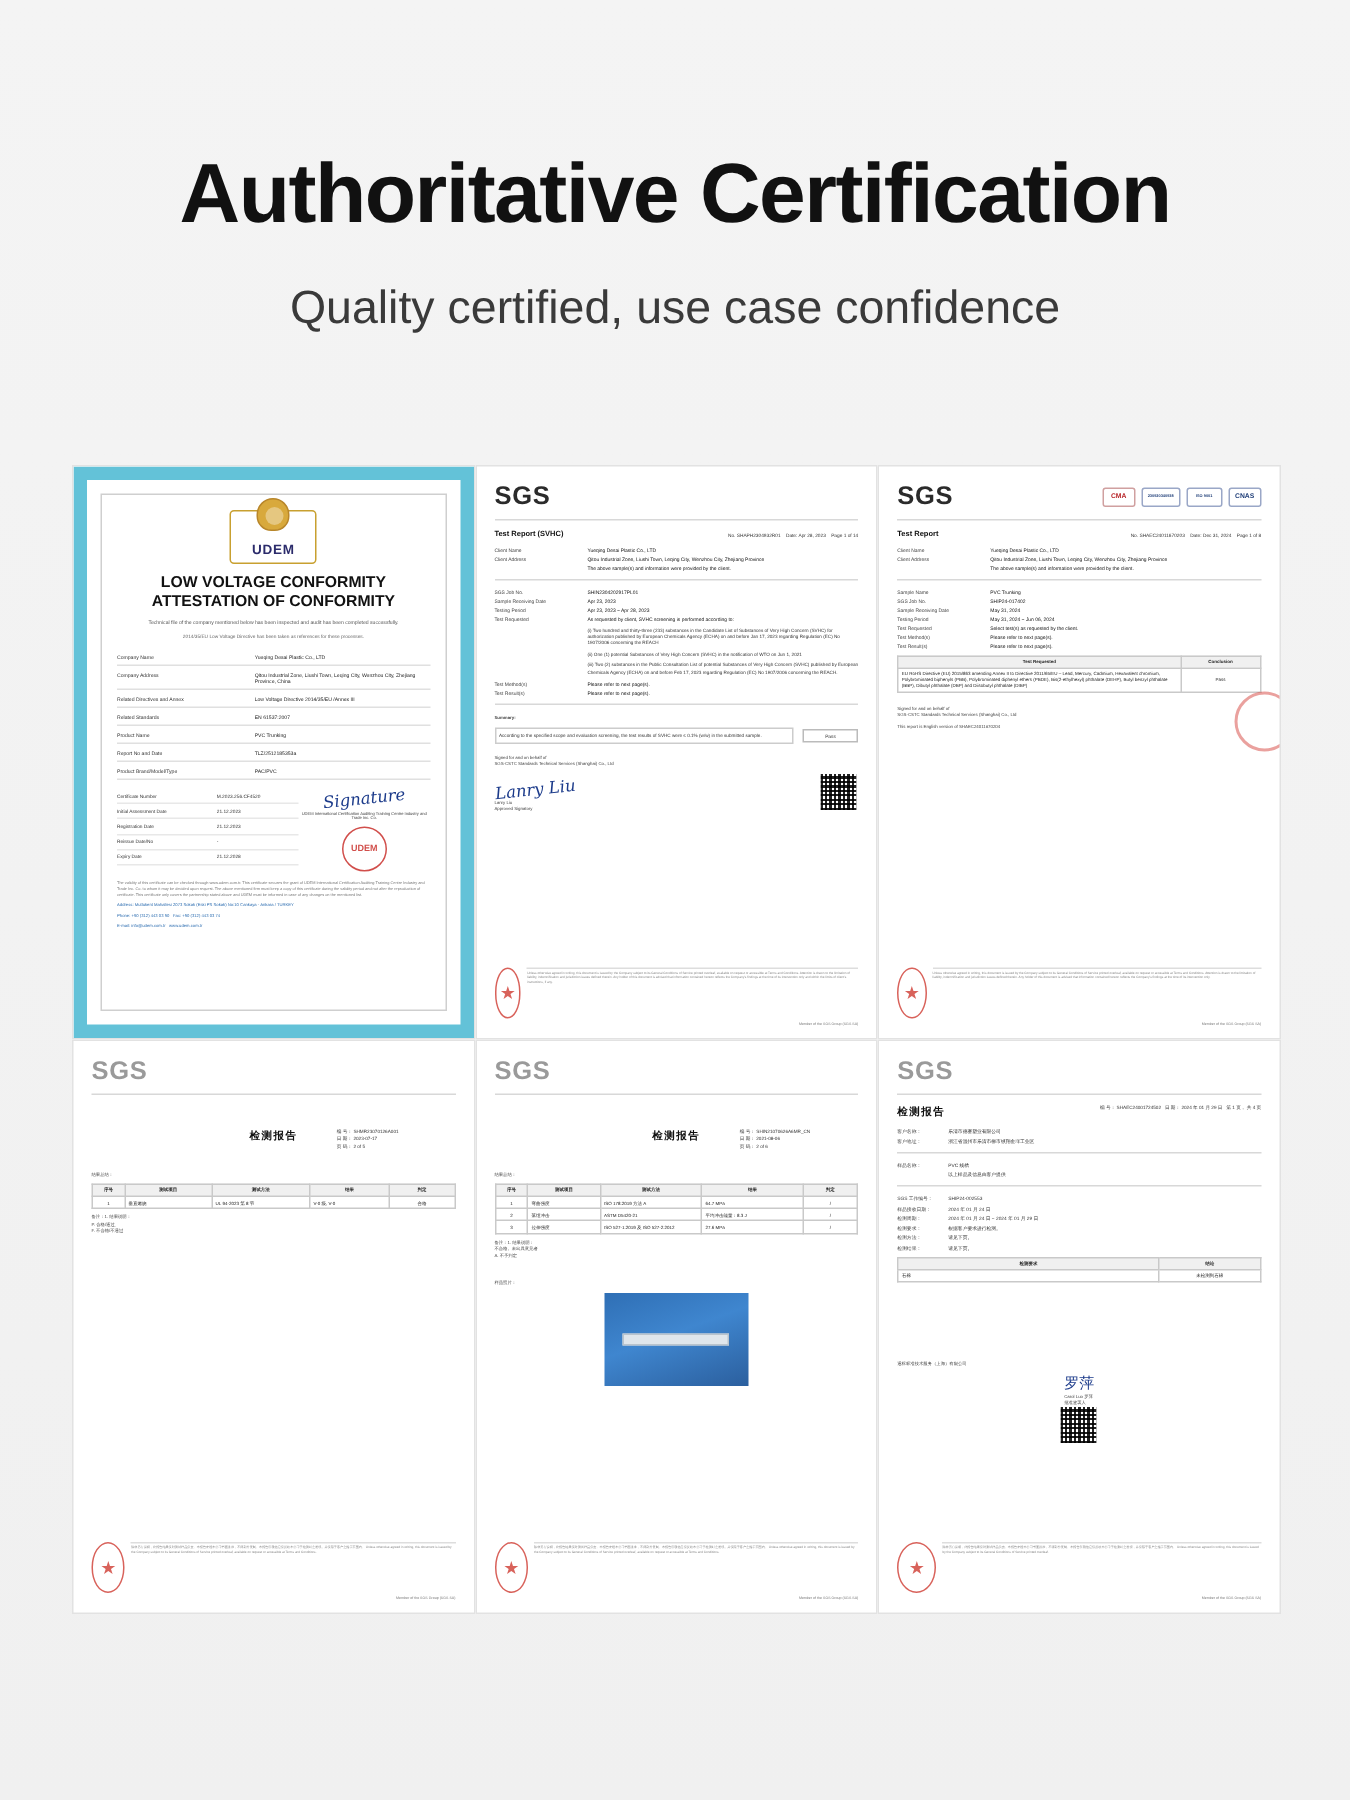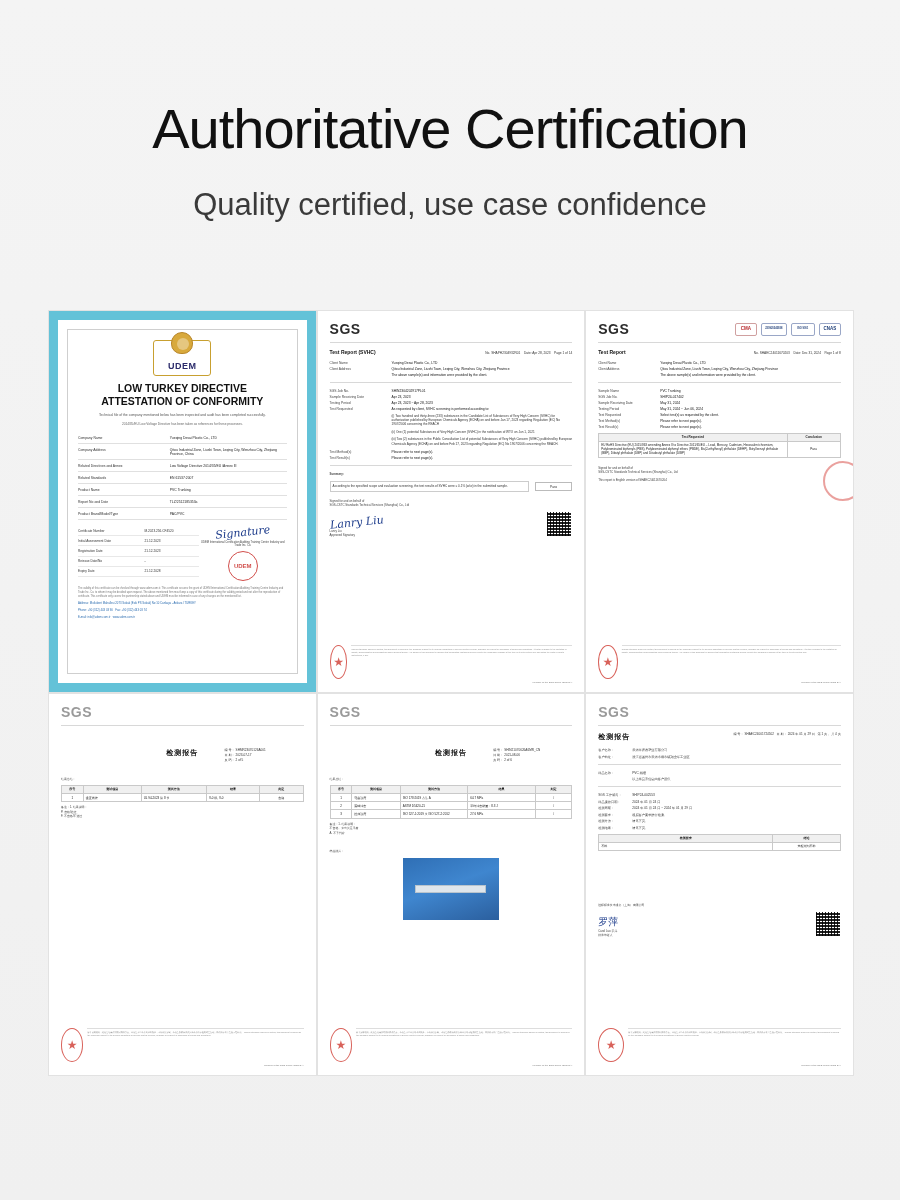--- a/index.html
+++ b/index.html
@@ -15,21 +15,21 @@
     background: linear-gradient(180deg, #f4f4f4 0%, #f0f0f0 100%);
     overflow: hidden;
   }
   .header {
     text-align: center;
     padding-top: 96px;
   }
   .header h1 {
     margin: 0;
     font-size: 56px;
-    font-weight: normal;
+    font-weight: bold;
     letter-spacing: -1px;
     color: #111;
     font-family: "Liberation Sans", sans-serif;
   }
   .header h2 {
     margin: 26px 0 0 0;
     font-size: 31px;
     font-weight: normal;
     color: #3a3a3a;
     font-family: "Liberation Sans", sans-serif;
@@ -108,21 +108,21 @@
     width: 30px; height: 30px; border-radius: 50%; border: 1.4px solid #c9302c;
     margin: 4px auto 0 auto; display: flex; align-items: center; justify-content: center;
     color: #c9302c; font-size: 6px; font-weight: bold; opacity: .85;
   }
   .udem-foot { font-size: 2.6px; color: #777; line-height: 1.45; margin-top: 6px; }
   .udem-contact { font-size: 2.8px; color: #2b6cb0; margin-top: 3px; }
 
   
   .sgs-pad { position: absolute; inset: 0; padding: 10px 12px; }
   .sgs-logo {
-    font-size: 14px; font-weight: bold; letter-spacing: .5px; color: #2b2b2b;
+    font-size: 17px; font-weight: bold; letter-spacing: .5px; color: #2b2b2b;
     font-family: "Liberation Sans", sans-serif;
   }
   .sgs-logo.grey { color: #9a9a9a; }
   .sgs-rule { height: 1px; background: #d8d8d8; margin: 5px 0 6px 0; }
   .rep-title { font-size: 5px; font-weight: bold; color: #111; line-height: 1.3; }
   .meta-line { display: flex; font-size: 3.3px; color: #333; margin-top: 2px; }
   .meta-line .lbl { width: 62px; color: #444; }
   .meta-line .val { flex: 1; color: #111; }
   .hdr-row { display: flex; align-items: flex-end; justify-content: space-between; }
   .hdr-right { font-size: 3.2px; color: #333; text-align: right; line-height: 1.5; }
@@ -186,21 +186,21 @@
   <div class="grid">
 
     <div class="cert">
       <div class="udem-frame">
         <div class="udem-inner">
           <div class="udem-logo">
             <div class="crest"></div>
             <div class="wordmark">UDEM</div>
           </div>
           <div class="udem-title">
-            <div>LOW TURKEY DIRECTIVE</div>
+            <div>LOW VOLTAGE CONFORMITY</div>
             <div>ATTESTATION OF CONFORMITY</div>
           </div>
           <div class="udem-sub">Technical file of the company mentioned below has been inspected and audit has been completed successfully.</div>
           <div class="udem-ref">2014/35/EU Low Voltage Directive has been taken as references for these processes.</div>
 
           <div class="udem-rows">
             <div class="udem-row">
               <div class="k">Company Name</div>
               <div class="v">Yueqing Desai Plastic Co., LTD</div>
             </div>
@@ -688,21 +688,21 @@
           </tr>
           <tr>
             <td>石棉</td>
             <td style="text-align:center">未检测到石棉</td>
           </tr>
         </tbody>
           </table>
 
         <div style="margin-top:52px">
           <div class="small">通标标准技术服务（上海）有限公司</div>
-          <div style="display:flex;justify-content:space-between;align-items:flex-end;margin-top:4px;">
+          <div style="display:flex;justify-content:space-between;align-items:center;margin-top:4px;flex-direction:column;">
             <div>
               <div class="sig-cn">罗萍</div>
               <div class="small">Carol Luo 罗萍</div>
               <div class="small">批准签署人</div>
             </div>
             <div class="qr"></div>
           </div>
         </div>
 
         <div class="abs-bot">

